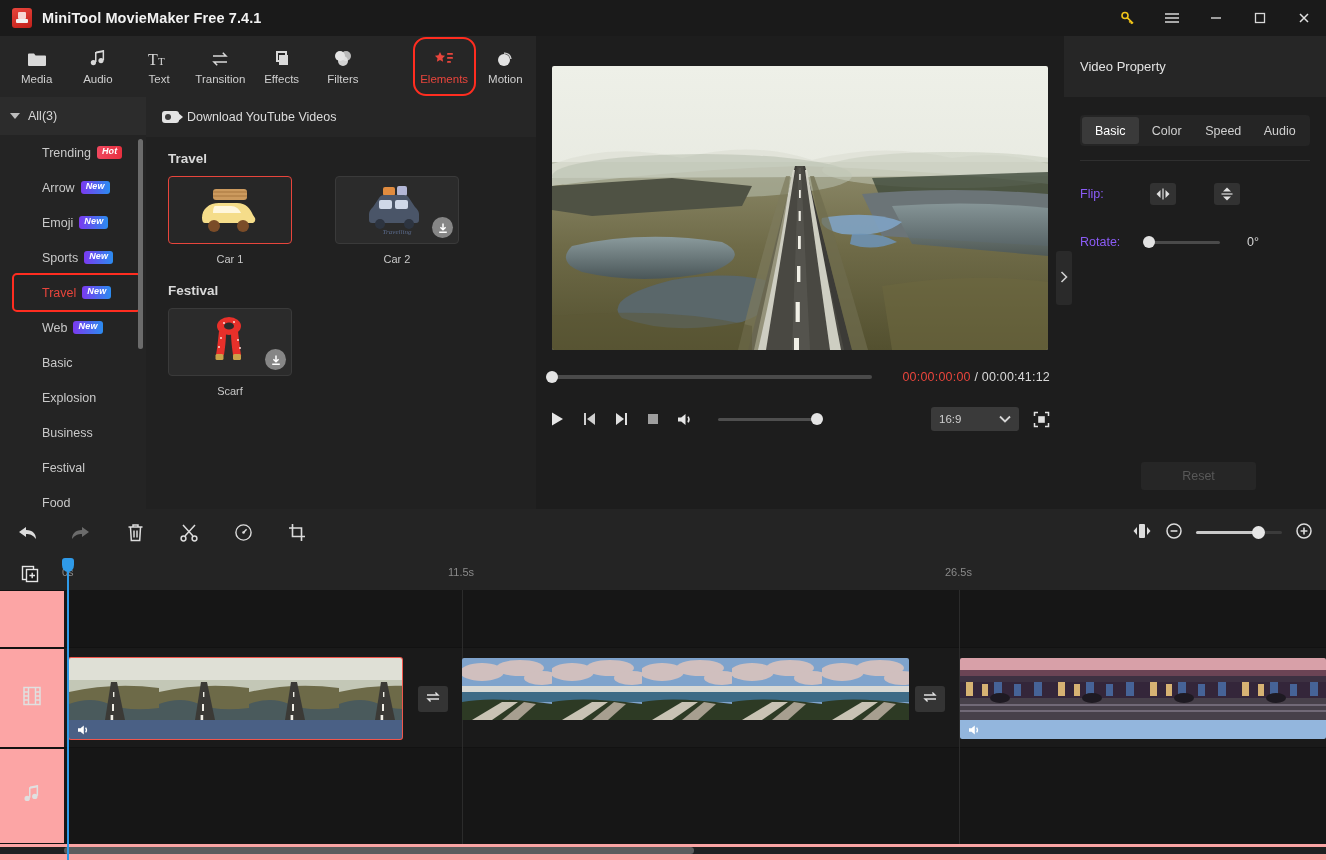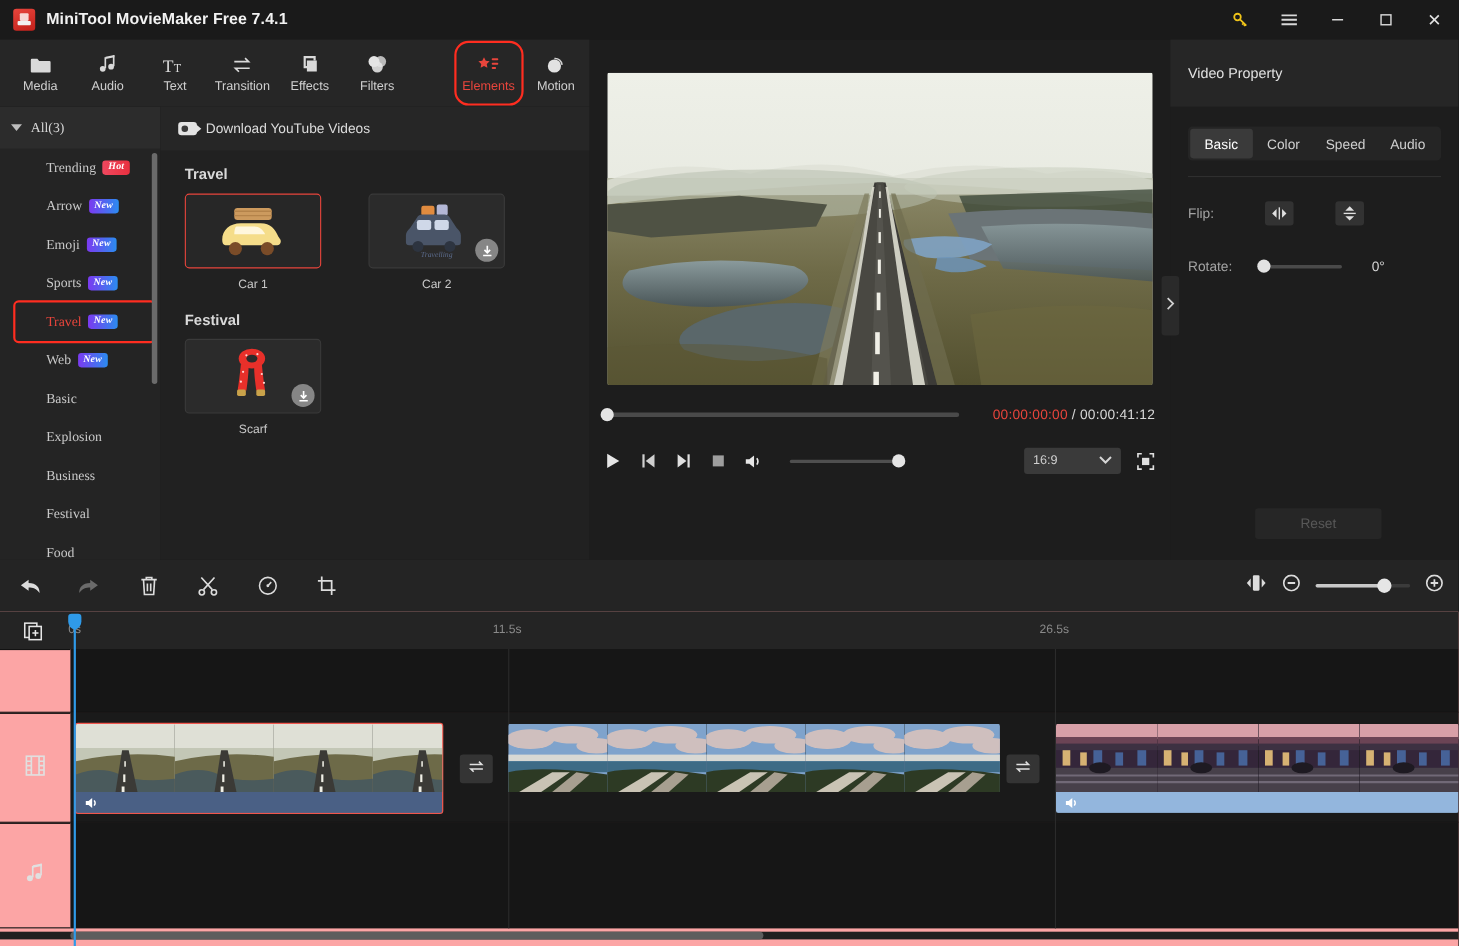--- a/index.html
+++ b/index.html
@@ -49,21 +49,21 @@
     align-items: center; justify-content: center; gap: 5px;
     font-size: 11.5px; color: #cfcfcf; border-radius: 3px; position: relative;
   }
   .tool .ic { height: 20px; display: flex; align-items: flex-end; }
   .tool.active { color: #e8453c; }
   .tool.highlight { outline: 2px solid #ff2d20; outline-offset: -1px; border-radius: 12px; margin-left: 40px; }
 
   
   .leftpanel {
     position: absolute; left: 0; top: 97px; width: 146px; height: 412px;
-    background: #242424; overflow: hidden; font-family: Liberation Serif, serif;
+    background: #242424; overflow: hidden;
   }
   .all-row {
     height: 38px; display: flex; align-items: center; gap: 8px;
     padding-left: 10px; font-size: 12.5px; color: #d6d6d6; background: #2c2c2c;
   }
   .caret { width: 0; height: 0; border-left: 5px solid transparent; border-right: 5px solid transparent; border-top: 6px solid #bdbdbd; }
   .cat-list { position: relative; }
   .cat {
     height: 35px; display: flex; align-items: center; gap: 6px;
     padding-left: 42px; font-size: 12.5px; color: #c9c9c9;
@@ -171,21 +171,21 @@
   .rp-head { height: 61px; display: flex; align-items: center; padding-left: 16px; background: #262626; }
   .rp-title { font-size: 13px; color: #e2e2e2; }
   .rp-tabs { margin: 18px 16px 0; height: 31px; background: #252525; border-radius: 4px; display: flex; padding: 2px; }
   .rp-tab {
     flex: 1; display: flex; align-items: center; justify-content: center;
     font-size: 12.5px; color: #cfcfcf; border-radius: 3px;
   }
   .rp-tab.active { background: #3a3a3a; color: #fff; }
   .rp-div { margin: 14px 16px 0; height: 1px; background: #2f2f2f; }
   .prop-row { display: flex; align-items: center; padding: 0 16px; height: 30px; margin-top: 18px; }
-  .prop-label { width: 54px; font-size: 12.5px; color: #a3a3a3; }
+  .prop-label { width: 54px; font-size: 12.5px; color: #8b5cf6; }
   .flipbtn {
     width: 26px; height: 22px; background: #323232; border-radius: 3px;
     display: flex; align-items: center; justify-content: center; color: #e0e0e0;
   }
   .rot-slider { position: relative; width: 72px; height: 3px; background: #4a4a4a; border-radius: 2px; margin-left: 4px; }
   .rot-knob { position: absolute; left: -5px; top: -4.5px; width: 12px; height: 12px; border-radius: 50%; background: #e2e2e2; }
   .rot-val { margin-left: 27px; font-size: 12.5px; color: #d6d6d6; }
   .reset-btn {
     position: absolute; left: 1141px; top: 462px; width: 115px; height: 28px;
     background: #262626; border-radius: 3px; display: flex; align-items: center;

